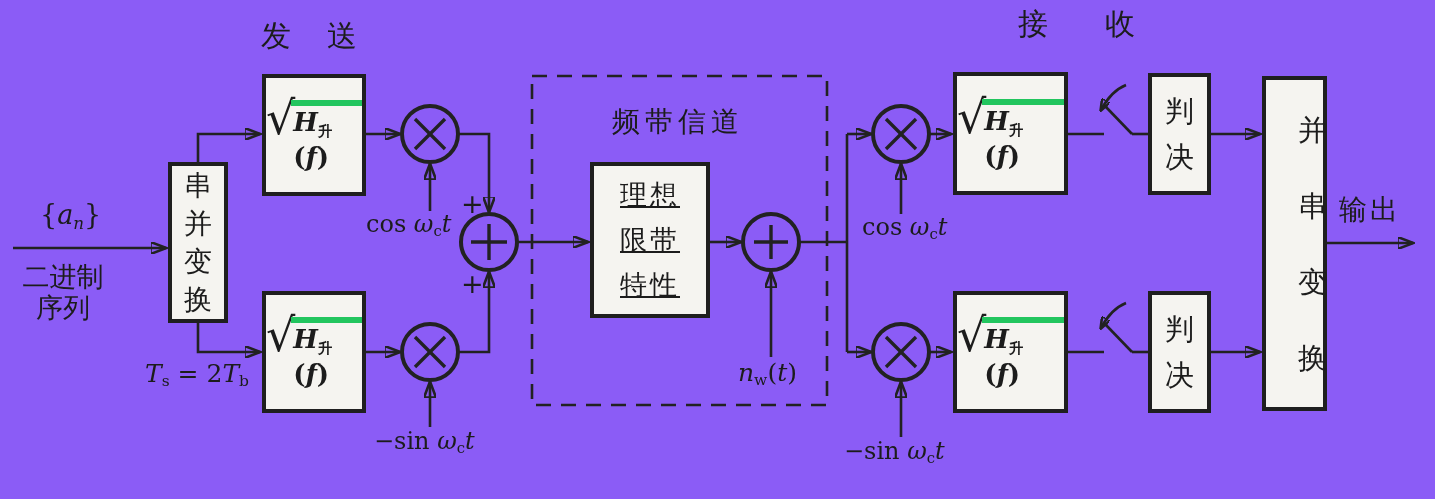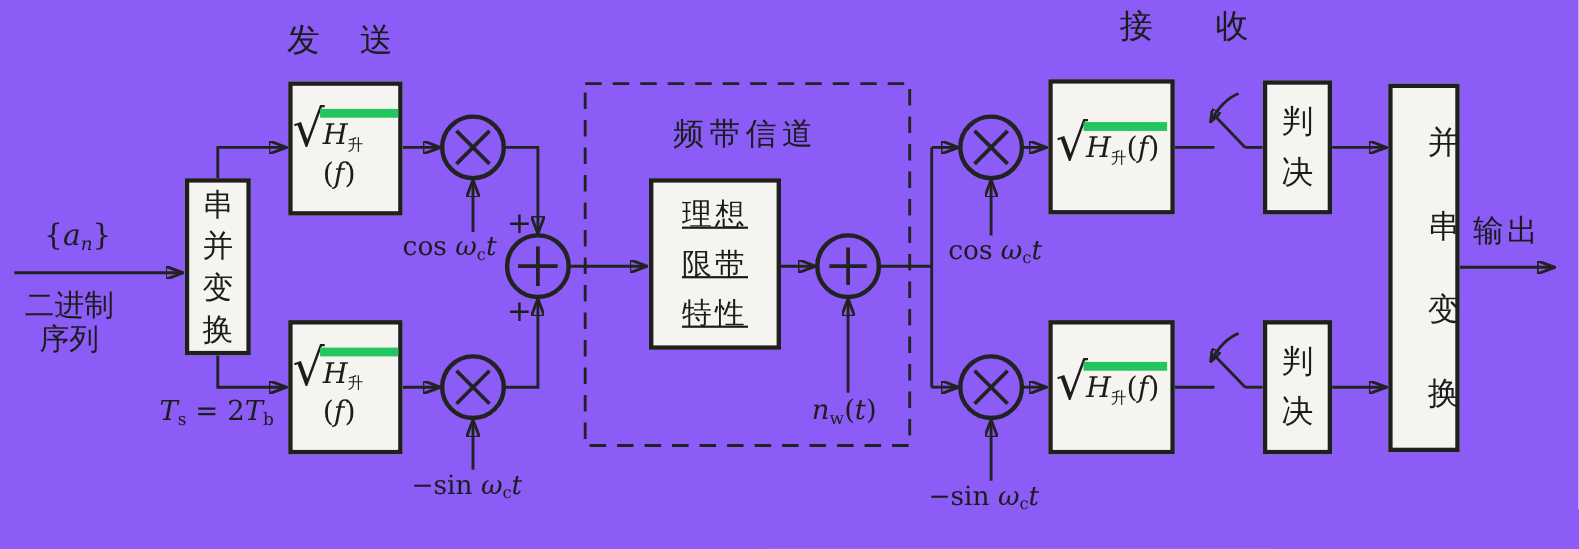--- a/index.html
+++ b/index.html
@@ -29,21 +29,21 @@
   .cjk{font-family:"Liberation Sans", sans-serif;}
   .math{font-family:"DejaVu Serif","Liberation Serif",serif;}
   .m-r{font-style:normal;}
   .m-i{font-style:italic;}
   .m-sr{font-style:normal;font-size:0.62em;vertical-align:-0.28em;}
   .m-si{font-style:italic;font-size:0.62em;vertical-align:-0.28em;}
   .m-sc{font-style:normal;font-size:0.55em;vertical-align:-0.35em;font-family:"Liberation Sans",sans-serif;}
 
   .filter-label{display:inline-flex;align-items:flex-start;}
   .sqrt-sign{font-size:46px;line-height:36px;font-family:"DejaVu Sans","Liberation Sans",sans-serif;margin-right:-4px;font-weight:400;}
-  .radicand{border-top:8px solid #22c55e;padding:3px 7px 0 2px;font-size:26px;line-height:26px;}
+  .radicand{border-top:6px solid #22c55e;padding:3px 7px 0 2px;font-size:26px;line-height:26px;font-weight:bold;}
   .plus-mark{font-size:27px;font-family:"DejaVu Sans",sans-serif;}
 </style>
 </head>
 <body>
 
 <div class="canvas">
 
   <svg class="wires" width="1435" height="499" viewBox="0 0 1435 499">
     <defs>
       <marker id="ah" markerUnits="userSpaceOnUse" markerWidth="17" markerHeight="12" refX="15.5" refY="6" orient="auto">

